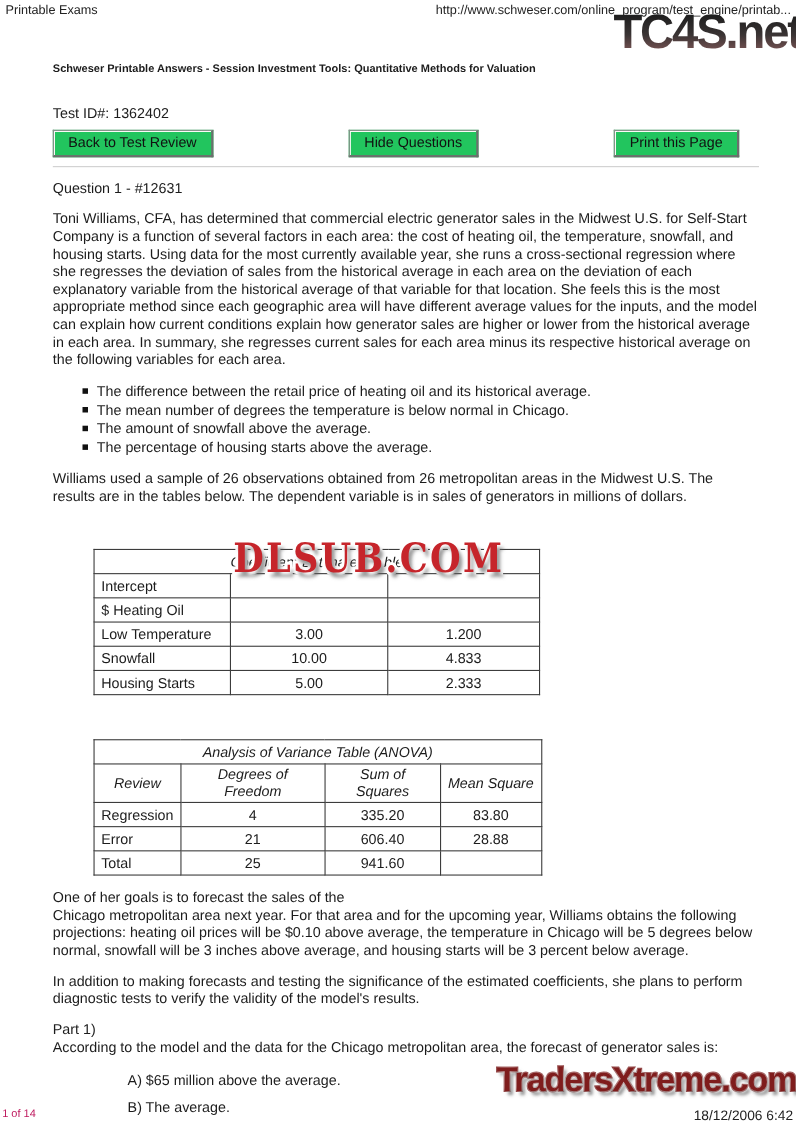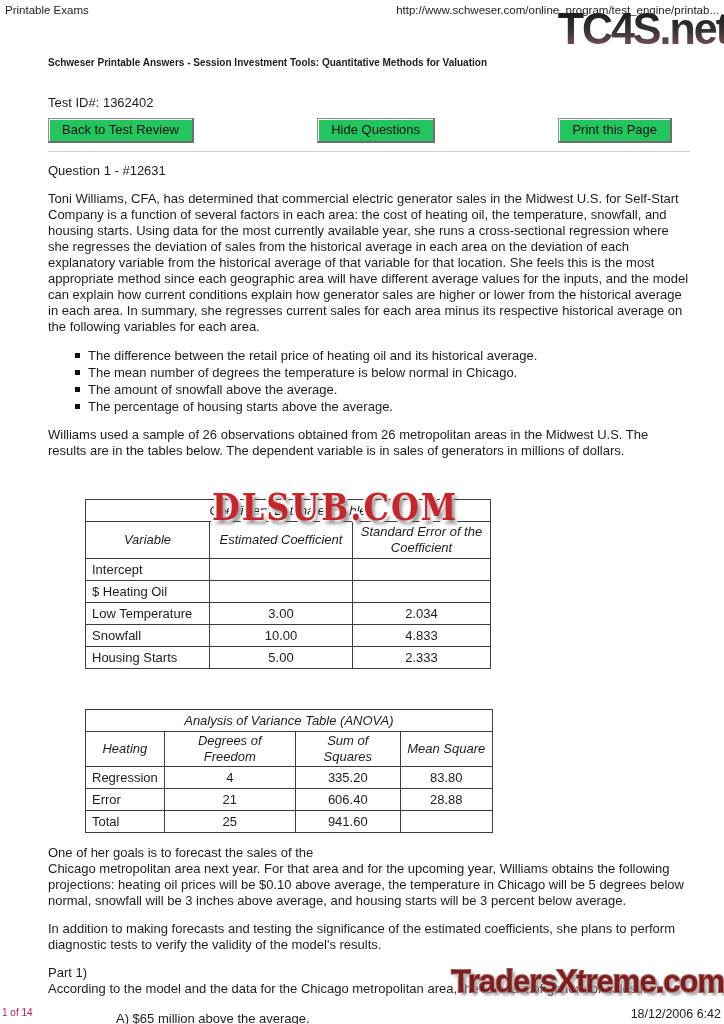--- a/index.html
+++ b/index.html
@@ -145,38 +145,33 @@
         <colgroup>
             <col class="c1">
             <col class="c2">
             <col class="c3">
           </colgroup>
         <tbody>
             <tr>
               <td class="t-title" colspan="3">Coefficient Estimates Table</td>
             </tr>
         <tr>
-          <th>Variable</th>
-          <th>Estimated Coefficient</th>
-          <th class="wrap2">Standard Error of the Coefficient</th>
-        </tr>
-        <tr>
           <td class="lbl">Intercept</td>
           <td class="num"></td>
           <td class="num"></td>
         </tr>
         <tr>
           <td class="lbl">$ Heating Oil</td>
           <td class="num"></td>
           <td class="num"></td>
         </tr>
         <tr>
           <td class="lbl">Low Temperature</td>
           <td class="num">3.00</td>
-          <td class="num">2.034</td>
+          <td class="num">1.200</td>
         </tr>
         <tr>
           <td class="lbl">Snowfall</td>
           <td class="num">10.00</td>
           <td class="num">4.833</td>
         </tr>
         <tr>
           <td class="lbl">Housing Starts</td>
           <td class="num">5.00</td>
           <td class="num">2.333</td>
@@ -191,21 +186,21 @@
             <col class="c1">
             <col class="c2">
             <col class="c3">
             <col class="c4">
           </colgroup>
         <tbody>
             <tr>
               <td class="t-title" colspan="4">Analysis of Variance Table (ANOVA)</td>
             </tr>
         <tr>
-          <th>Heating</th>
+          <th>Review</th>
           <th>Degrees of Freedom</th>
           <th>Sum of Squares</th>
           <th>Mean Square</th>
         </tr>
         <tr>
           <td class="lbl">Regression</td>
           <td class="num">4</td>
           <td class="num">335.20</td>
           <td class="num">83.80</td>
         </tr>

